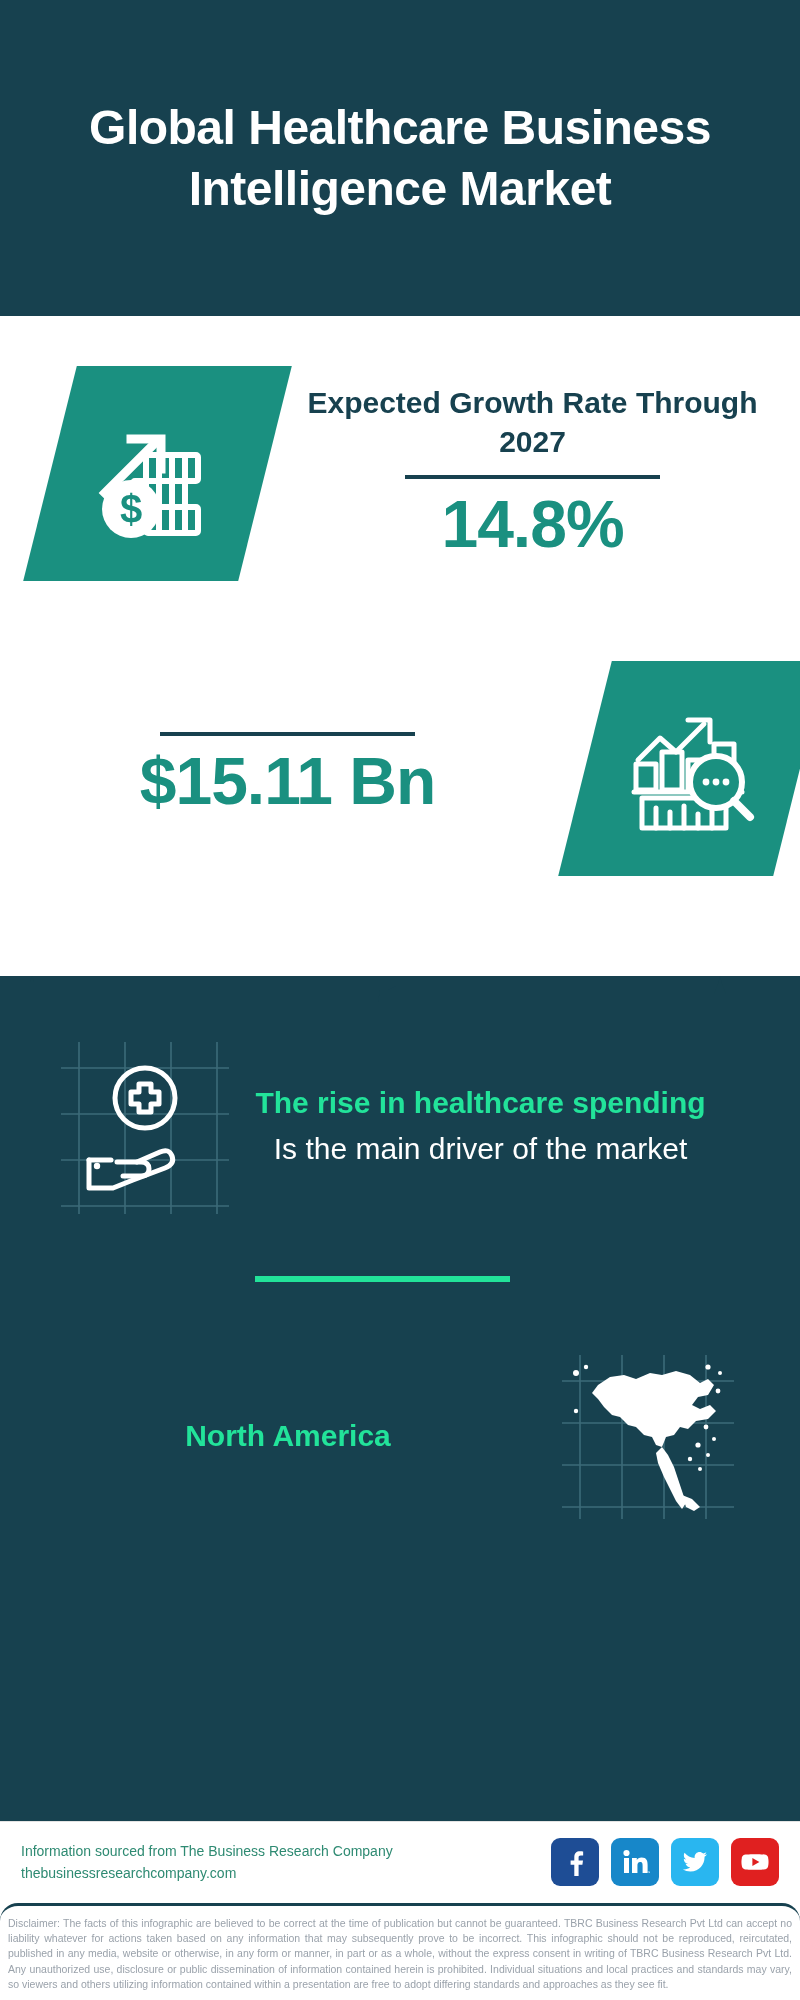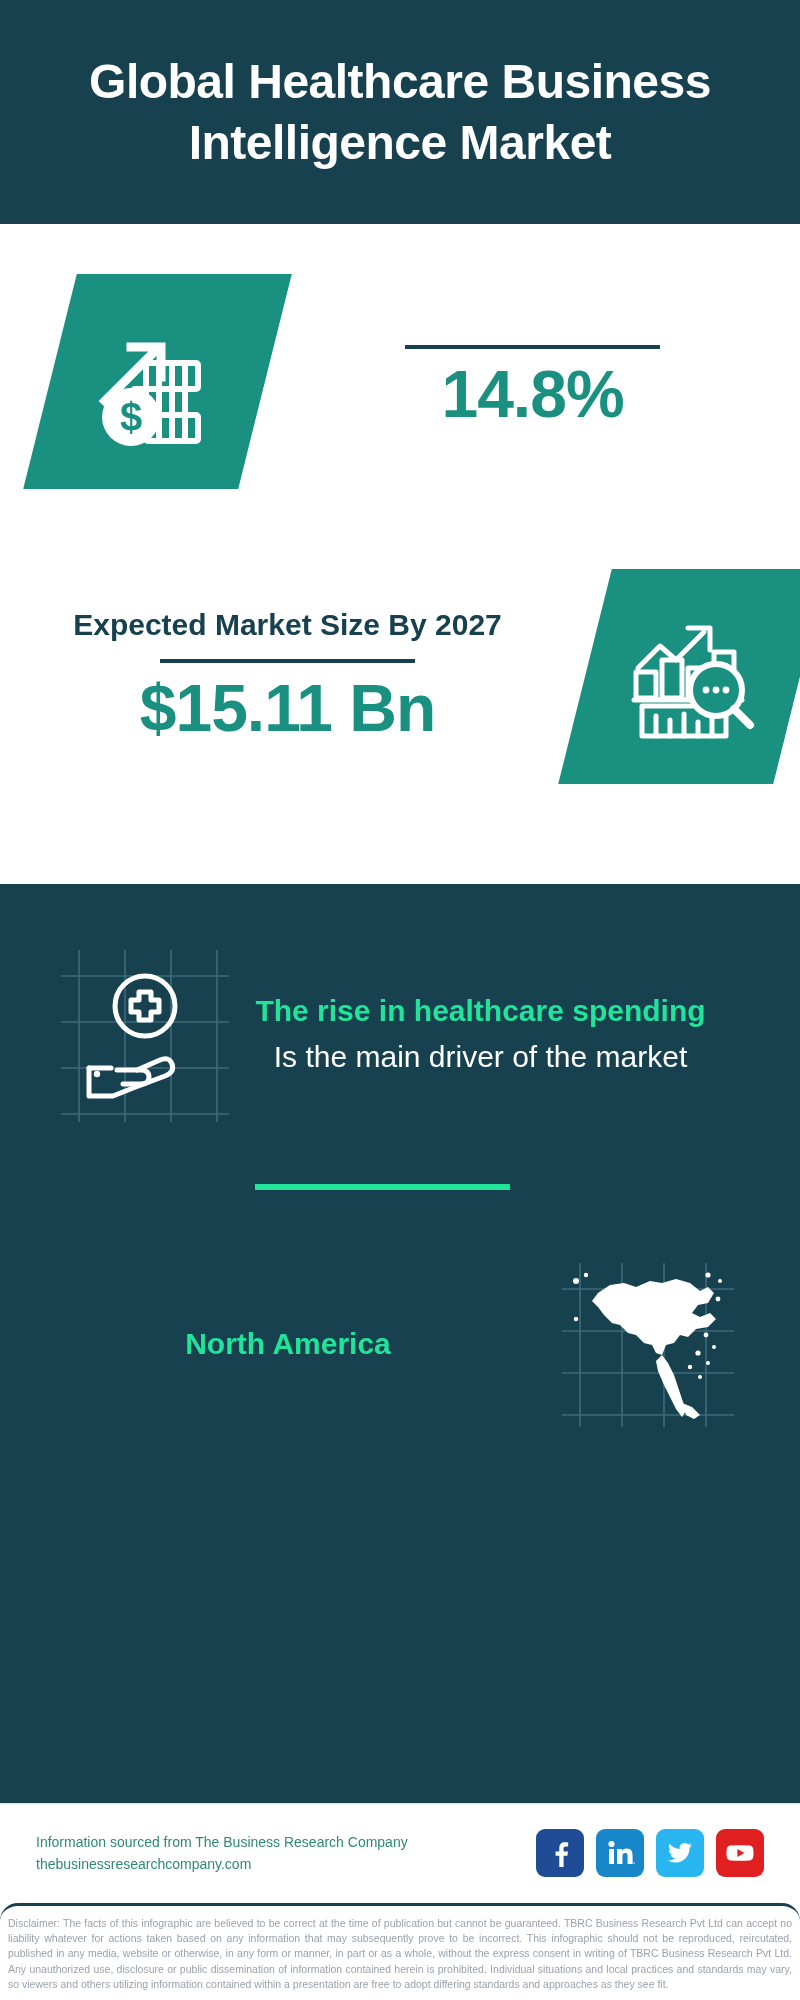--- a/index.html
+++ b/index.html
@@ -19,21 +19,21 @@
     height: 2000px;
     position: relative;
     background: #ffffff;
     display: flex;
     flex-direction: column;
   }
 
   
   .header {
     background: #17414f;
-    height: 224px;
+    height: 316px;
     display: flex;
     align-items: center;
     justify-content: center;
     flex: none;
   }
   .header-title {
     color: #ffffff;
     font-size: 48px;
     font-weight: bold;
     line-height: 1.28;
@@ -185,24 +185,24 @@
     height: 170px;
     flex: none;
     margin-right: 62px;
     position: relative;
   }
 
   
   .footer {
     background: #ffffff;
     flex: none;
-    height: 100px;
-    display: flex;
-    align-items: center;
-    padding: 0 36px;
+    height: 82px;
+    display: flex;
+    align-items: center;
+    padding: 0 21px;
     box-sizing: border-box;
     border-top: 1px solid #e3e3e3;
   }
   .footer-text {
     flex: 1;
   }
   .footer-line {
     color: #2e8a72;
     font-size: 14px;
     line-height: 1.6;
@@ -276,28 +276,28 @@
               <line x1="76" y1="108" x2="76" y2="134"></line>
               <line x1="89" y1="108" x2="89" y2="134"></line>
               <line x1="102" y1="108" x2="102" y2="134"></line>
             </g>
             <circle cx="48" cy="110" r="29" fill="#ffffff"></circle>
             <text x="48" y="124" font-family="'Liberation Sans',sans-serif" font-size="40" font-weight="bold" fill="#1a9080" text-anchor="middle">$</text>
           </svg>
         </div>
       </div>
       <div class="stat-text">
+        <div class="stat-label">Expected Growth Rate Through 2027</div>
         <div class="stat-rule"></div>
         <div class="stat-value">14.8%</div>
       </div>
     </div>
 
     <div class="stat-row stat-row-2">
       <div class="stat-text">
-        <div class="stat-label">Expected Market Size By 2027</div>
         <div class="stat-rule"></div>
         <div class="stat-value">$15.11 Bn</div>
       </div>
       <div class="para para-2">
         <div class="para-inner">
           <svg width="150" height="150" viewBox="0 0 150 150">
             <g fill="none" stroke="#ffffff" stroke-width="5" stroke-linecap="round" stroke-linejoin="round">
               <path d="M20 66 L42 44 L58 58 L86 30"></path>
               <path d="M70 26 L92 26 L92 48"></path>
               <rect x="18" y="70" width="20" height="26"></rect>

